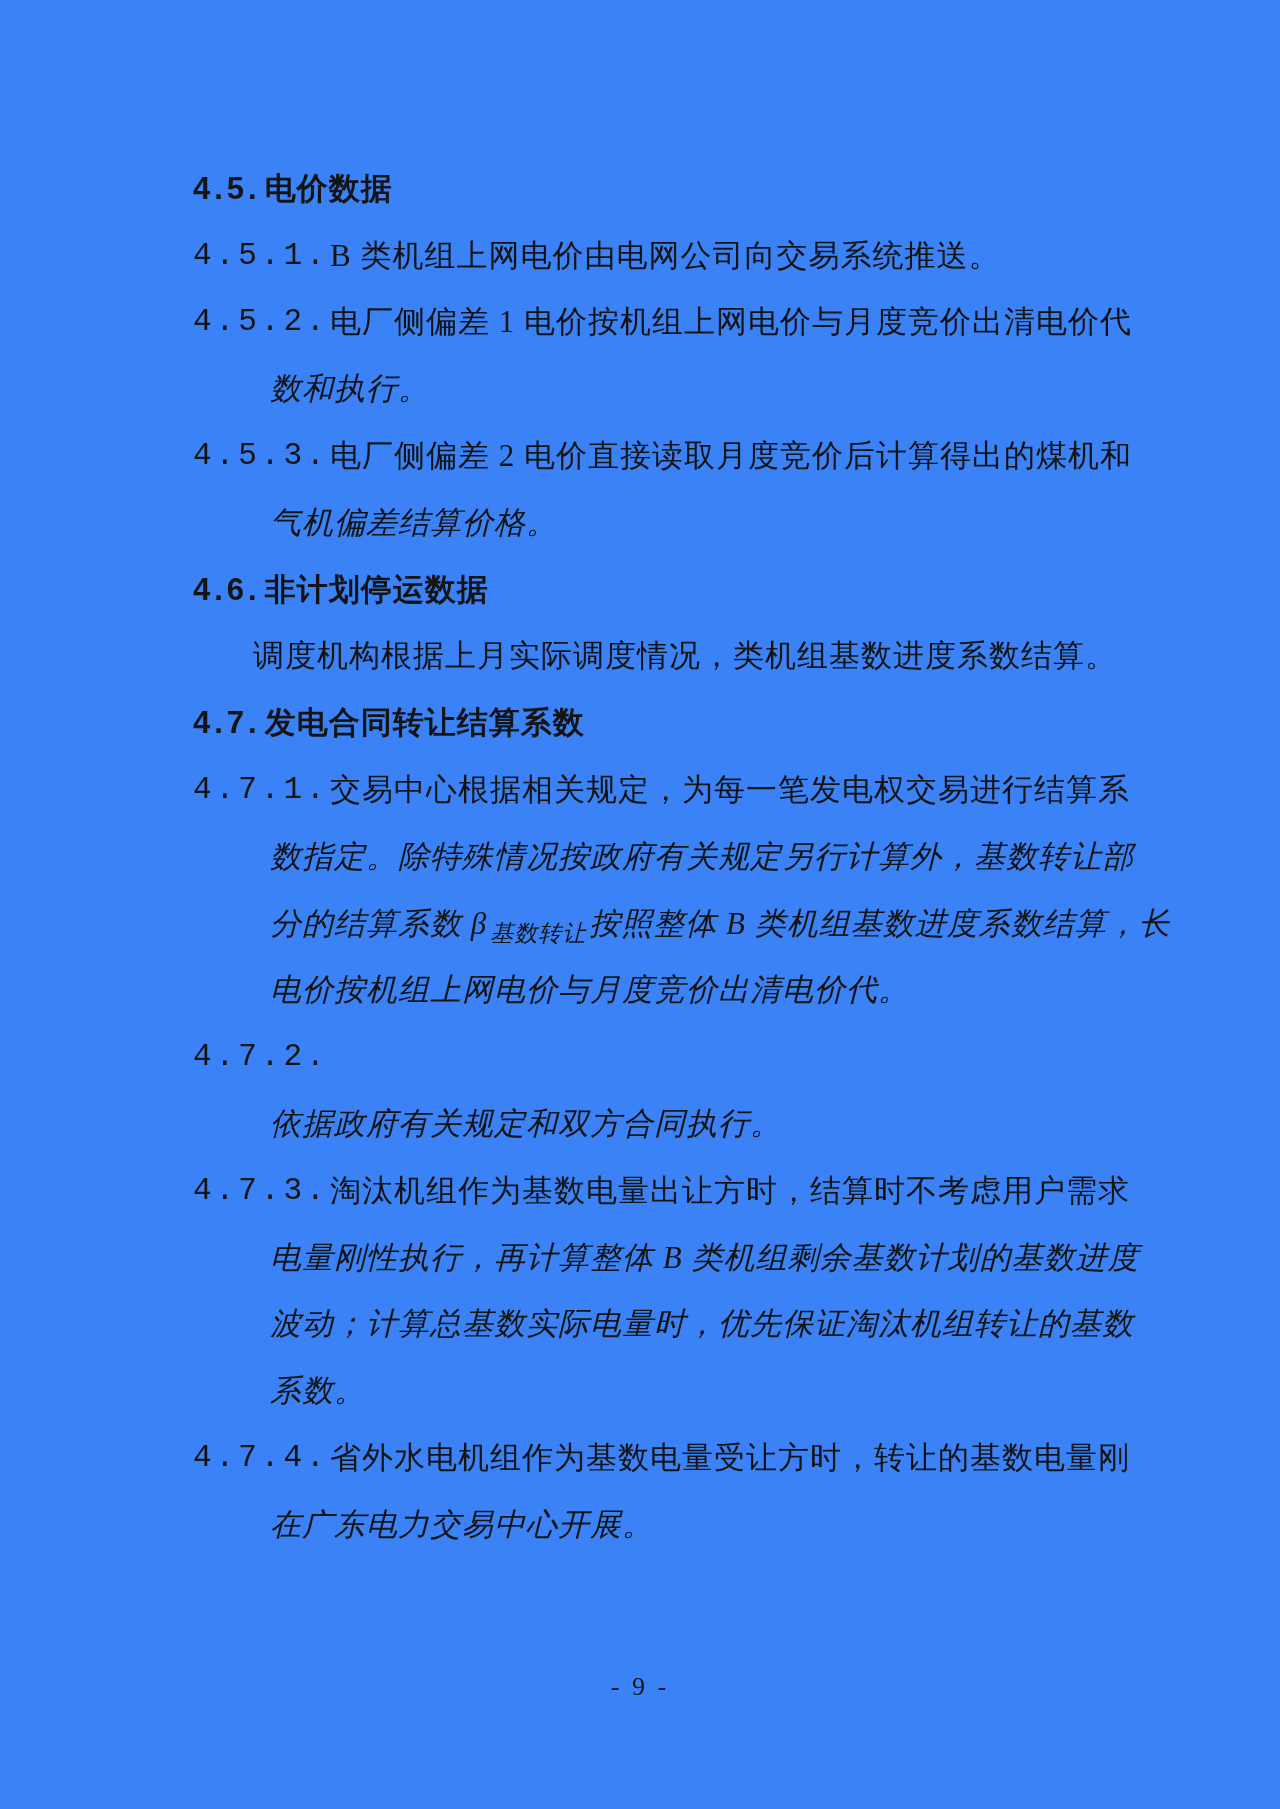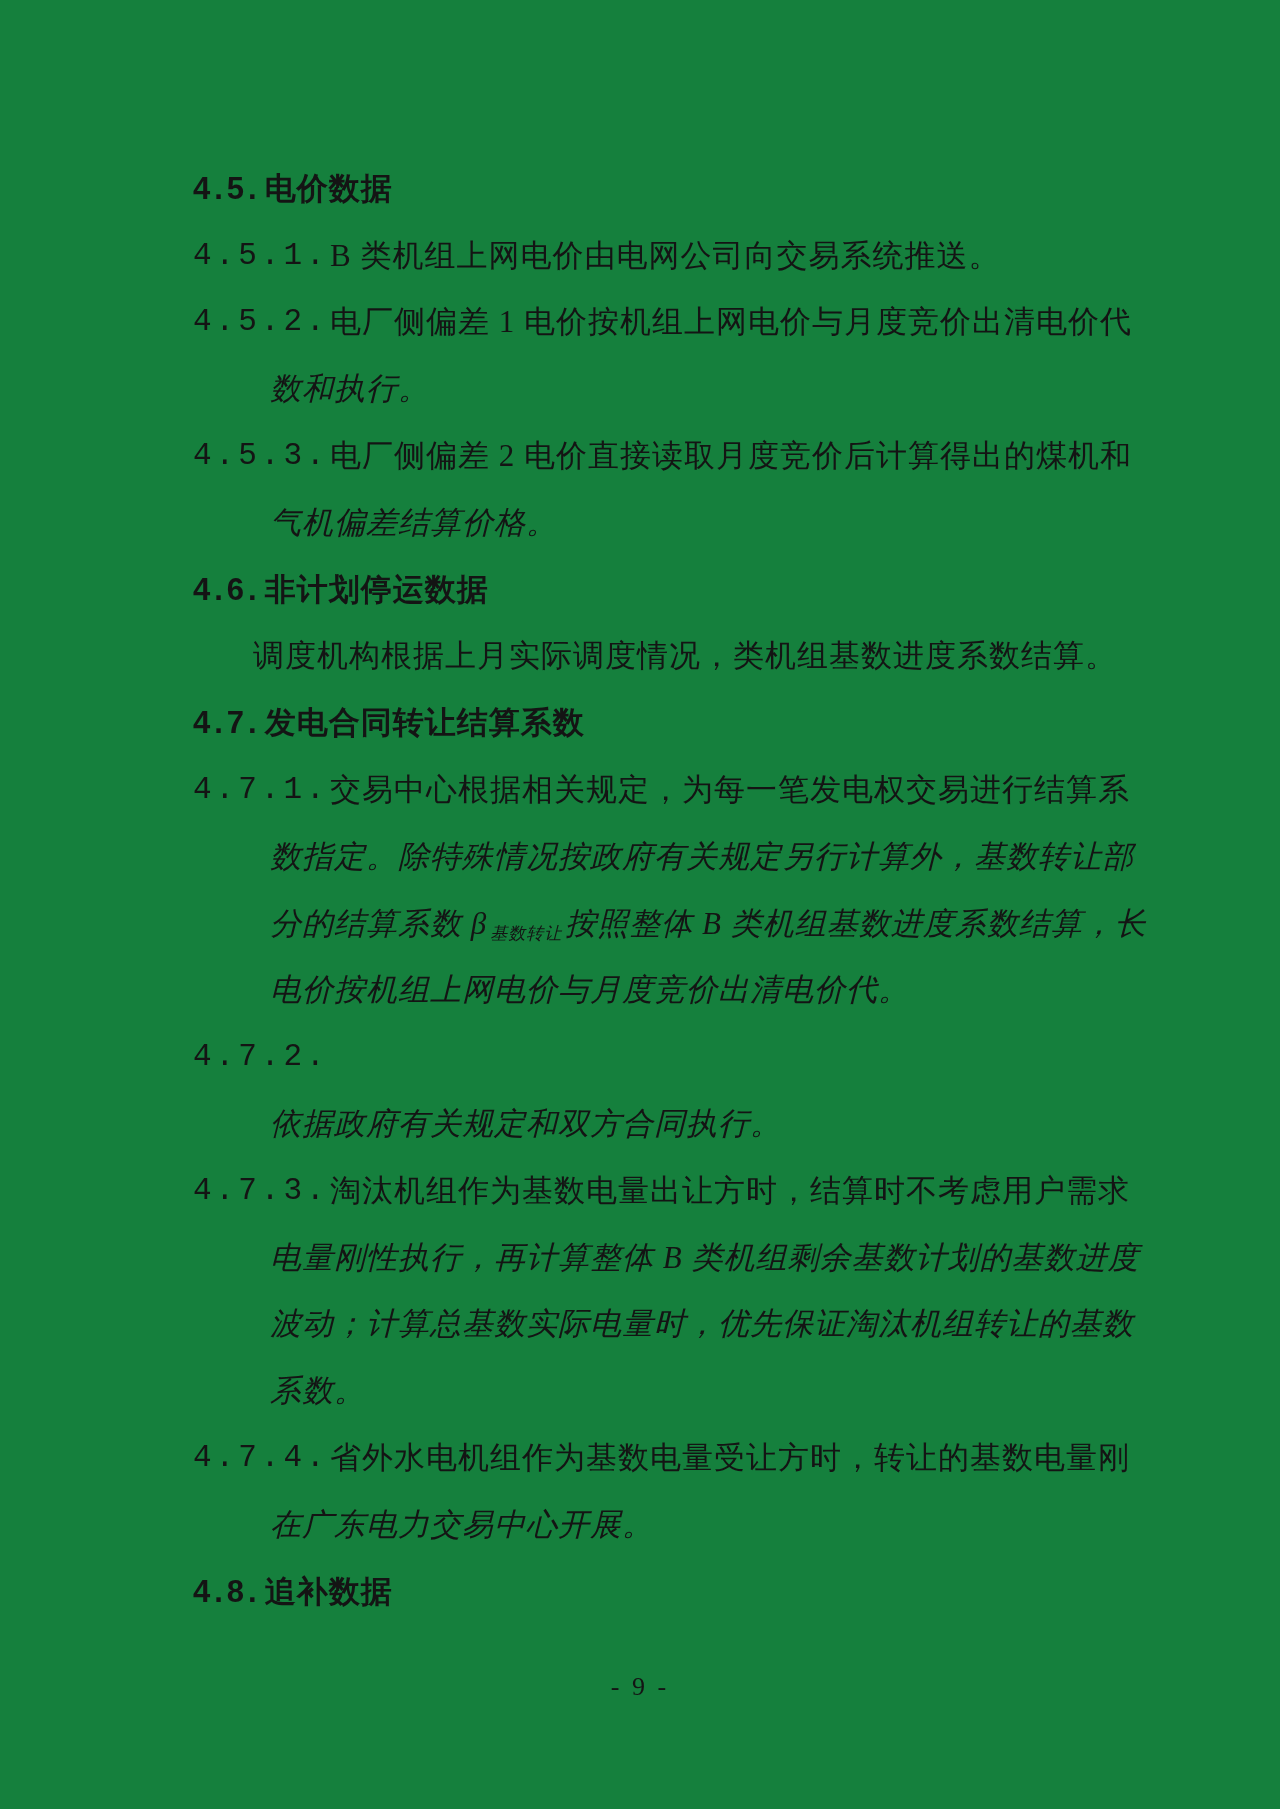--- a/index.html
+++ b/index.html
@@ -1,19 +1,19 @@
 <!DOCTYPE html>
 <html><head>
 <meta charset="utf-8">
 <style>
   html,body{margin:0;padding:0;background:#e9e9e9;}
   .page{
     position:relative;
     width:1280px;height:1809px;
-    background:#15803d;
+    background:#3b82f6;
     margin:0 auto;
     overflow:hidden;
     font-family:"Liberation Serif","DejaVu Serif",serif;
     color:#141414;
   }
   .content{
     position:absolute;
     left:193px;top:155px;width:940px;
   }
   .line{
@@ -33,21 +33,21 @@
   }
   .item .inum{
     flex:0 0 137px;
     width:137px;
     font-family:Liberation Mono, monospace;
     letter-spacing:4px;
   }
   .cont{padding-left:77px;font-style:italic;}
   .para{padding-left:60px;}
   .sub{
-    font-size:17px;
+    font-size:23px;
     letter-spacing:1px;
     position:relative;
     top:10px;
     margin:8px 3px;
   }
   .footer{
     position:absolute;
     top:1672px;left:0;width:1280px;
     text-align:center;
     font-size:26px;
@@ -149,21 +149,17 @@
 
     <div class="line item">
       <span class="inum">4.7.4.</span>
       <span>省外水电机组作为基数电量受让方时，转让的基数电量刚</span>
     </div>
 
     <div class="line cont">
       <span>在广东电力交易中心开展。</span>
     </div>
 
-    <div class="line heading">
-      <span class="num">4.8.</span>
-      <span>追补数据</span>
-    </div>
 
   </div>
 
   <div class="footer">- 9 -</div>
 </div>
 
 </body></html>

